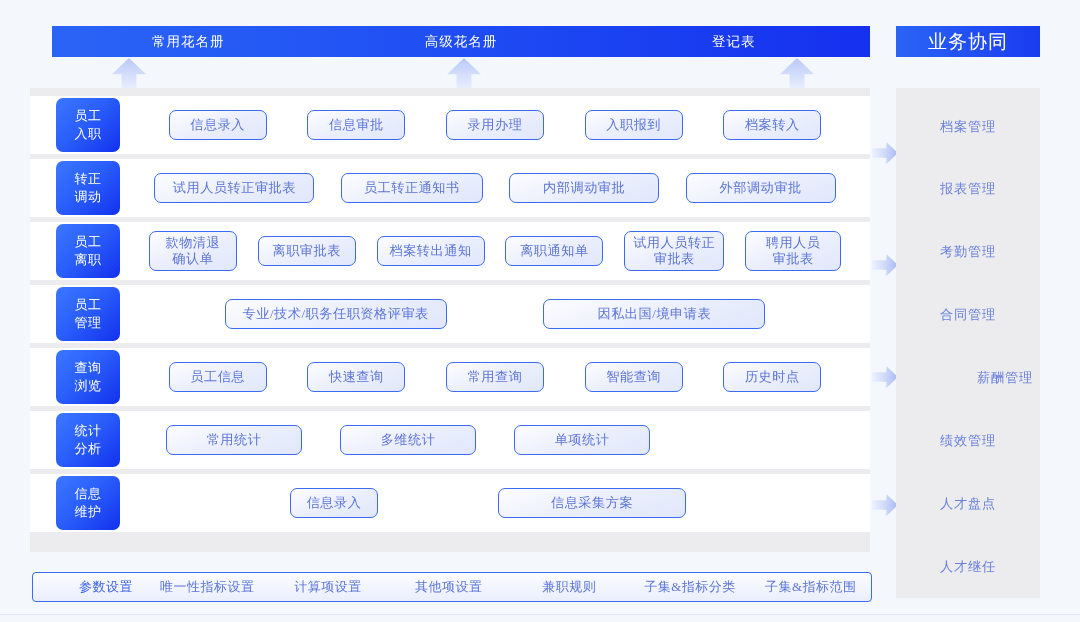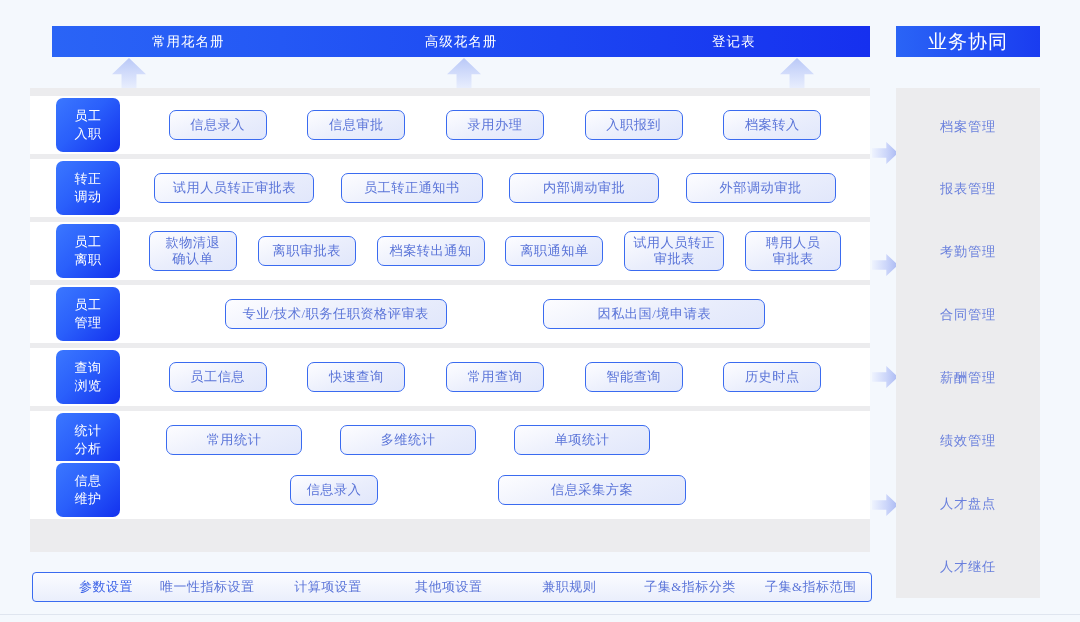--- a/index.html
+++ b/index.html
@@ -260,21 +260,21 @@
       <div class="cat-badge" style="height: 54px; top: 2px;">
         <span>统计</span>
         <span>分析</span>
       </div>
       <div class="row-items">
         <div class="pill" style="width: 136px; height: 30px; margin-left: 38px;">常用统计</div>
         <div class="pill" style="width: 136px; height: 30px; margin-left: 38px;">多维统计</div>
         <div class="pill" style="width: 136px; height: 30px; margin-left: 38px;">单项统计</div>
       </div>
     </div>
-    <div class="cat-row" style="top: 373px; height: 58px;">
+    <div class="cat-row" style="top: 386px; height: 58px;">
       <div class="cat-badge" style="height: 54px; top: 2px;">
         <span>信息</span>
         <span>维护</span>
       </div>
       <div class="row-items">
         <div class="pill" style="width: 88px; height: 30px; margin-left: 162px;">信息录入</div>
         <div class="pill" style="width: 188px; height: 30px; margin-left: 120px;">信息采集方案</div>
       </div>
     </div>
   </div>
@@ -284,21 +284,21 @@
     <div class="right-arrow" style="left: 872px; top: 254px;"></div>
     <div class="right-arrow" style="left: 872px; top: 366px;"></div>
     <div class="right-arrow" style="left: 872px; top: 494px;"></div>
   </div>
 
 <div class="side-panel" id="side-panel">
     <div class="side-item" style="top: 30px;">档案管理</div>
     <div class="side-item" style="top: 92px;">报表管理</div>
     <div class="side-item" style="top: 155px;">考勤管理</div>
     <div class="side-item" style="top: 218px;">合同管理</div>
-    <div class="side-item" style="top: 281px;">薪酬管理</div>
+    <div class="side-item" style="top: 281px; padding-left: 37px;">薪酬管理</div>
     <div class="side-item" style="top: 344px;">绩效管理</div>
     <div class="side-item" style="top: 407px;">人才盘点</div>
     <div class="side-item" style="top: 470px;">人才继任</div>
   </div>
 
 <div class="bottom-bar" id="bottom-bar">
     <div class="bb-first">参数设置</div>
     <div class="bb-item">唯一性指标设置</div>
     <div class="bb-item">计算项设置</div>
     <div class="bb-item">其他项设置</div>

